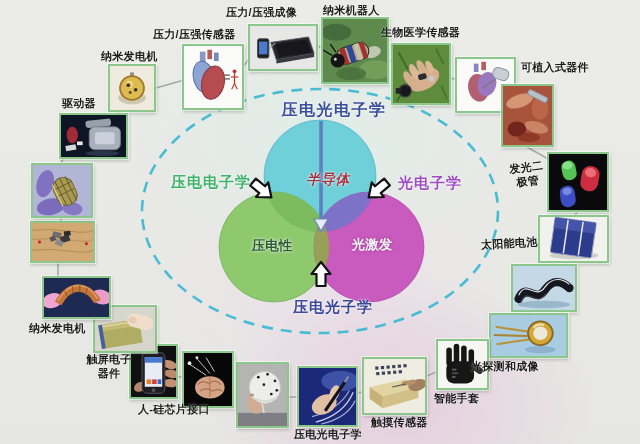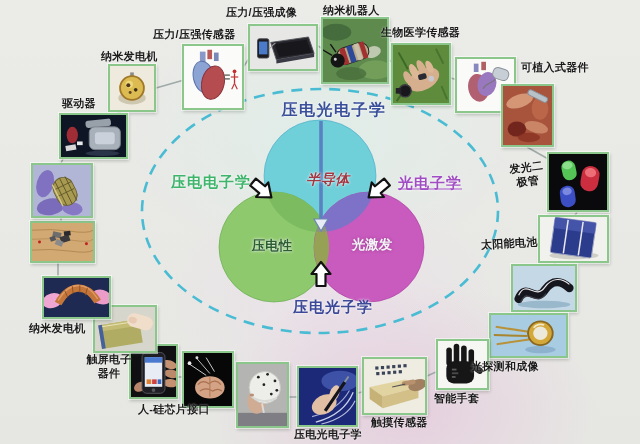--- a/index.html
+++ b/index.html
@@ -27,21 +27,21 @@
     text-shadow:0 0 2px rgba(255,255,255,.75);
   }
   .ctr { text-align:center; }
   .vlbl {
     position:absolute; z-index:4; font-weight:bold; white-space:nowrap;
     transform:translate(-50%,-50%);
     text-shadow:0 0 3px rgba(255,255,255,.9), 0 0 1px rgba(255,255,255,.9);
   }
   .v-top    { font-size:16px; letter-spacing:1.5px; color:#3a4f9a; }
   .v-left   { font-size:15px; letter-spacing:1px;   color:#3eb56b; }
-  .v-right  { font-size:15px; letter-spacing:1px;   color:#a14ec4;text-decoration:underline; }
+  .v-right  { font-size:15px; letter-spacing:1px;   color:#a14ec4; }
   .v-bottom { font-size:15px; letter-spacing:1px;   color:#3c4898; }
   .v-semi   { font-size:14px; letter-spacing:.5px;  color:#a13844;font-style:italic; }
   .v-piezo  { font-size:13.5px; color:#2c5e34;text-align:center; }
   .v-photo  { font-size:13.5px; color:#f4f4f8; text-shadow:0 0 3px rgba(120,40,110,.6); }
 </style>
 </head>
 <body>
 
 <div id="stage">
 

